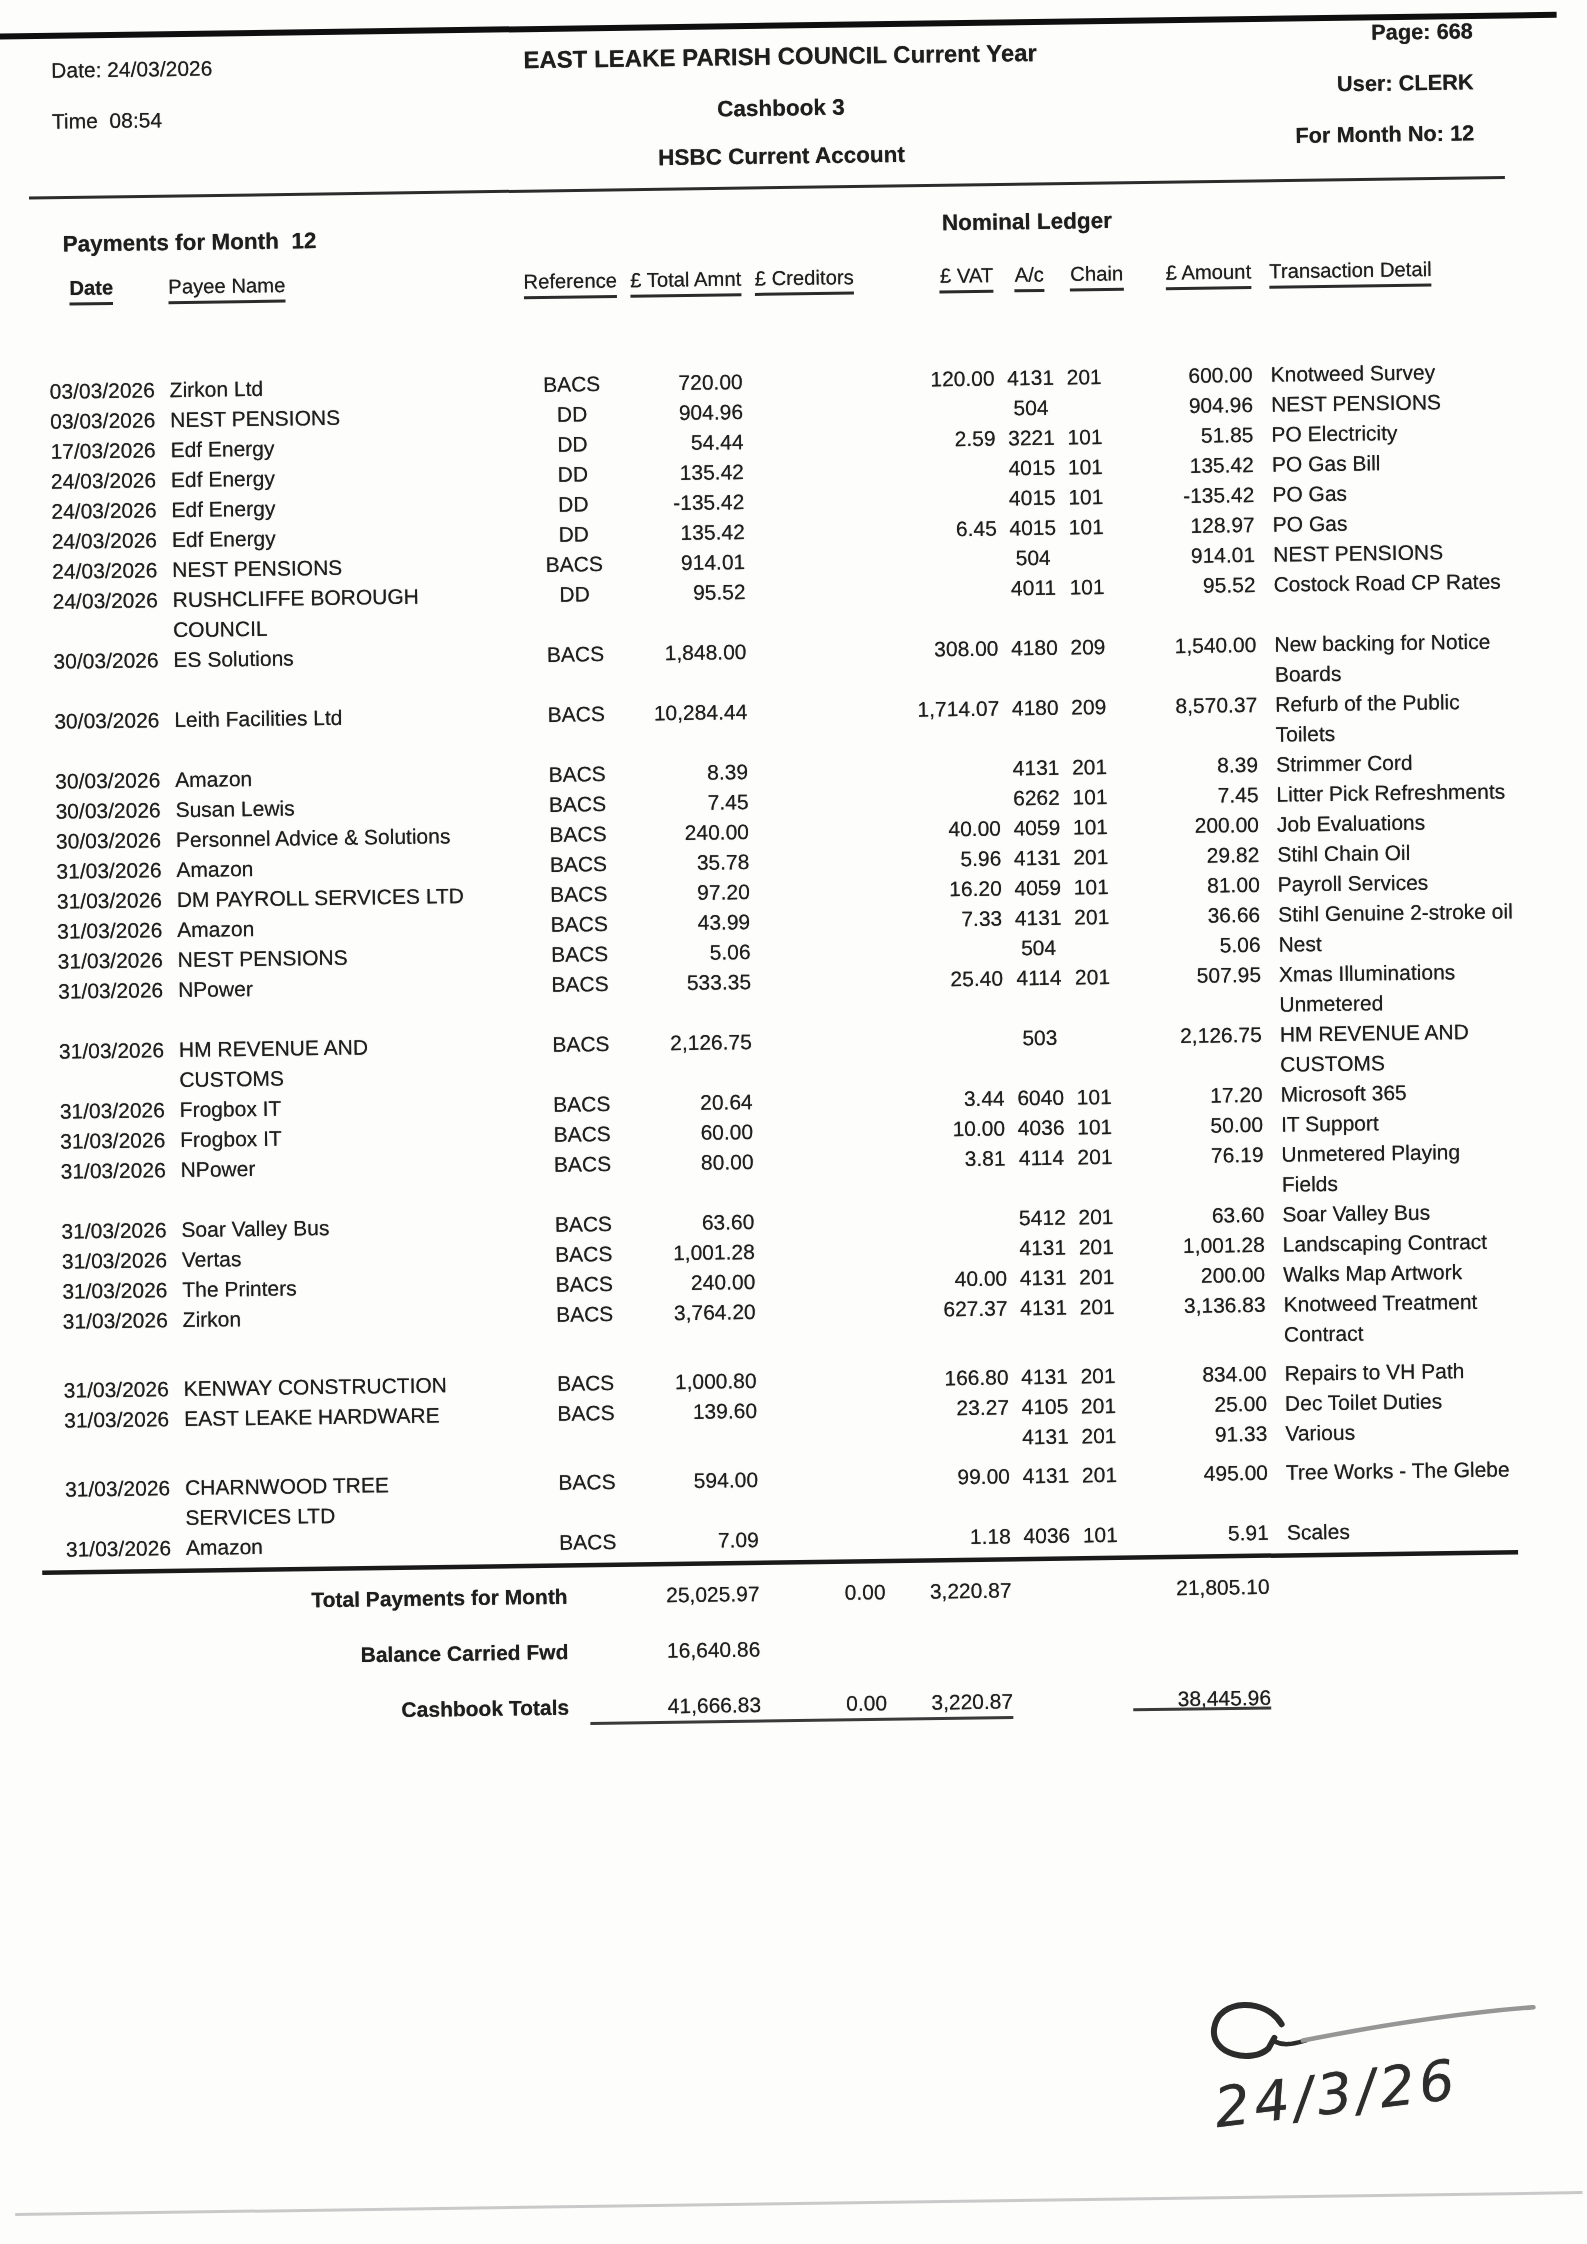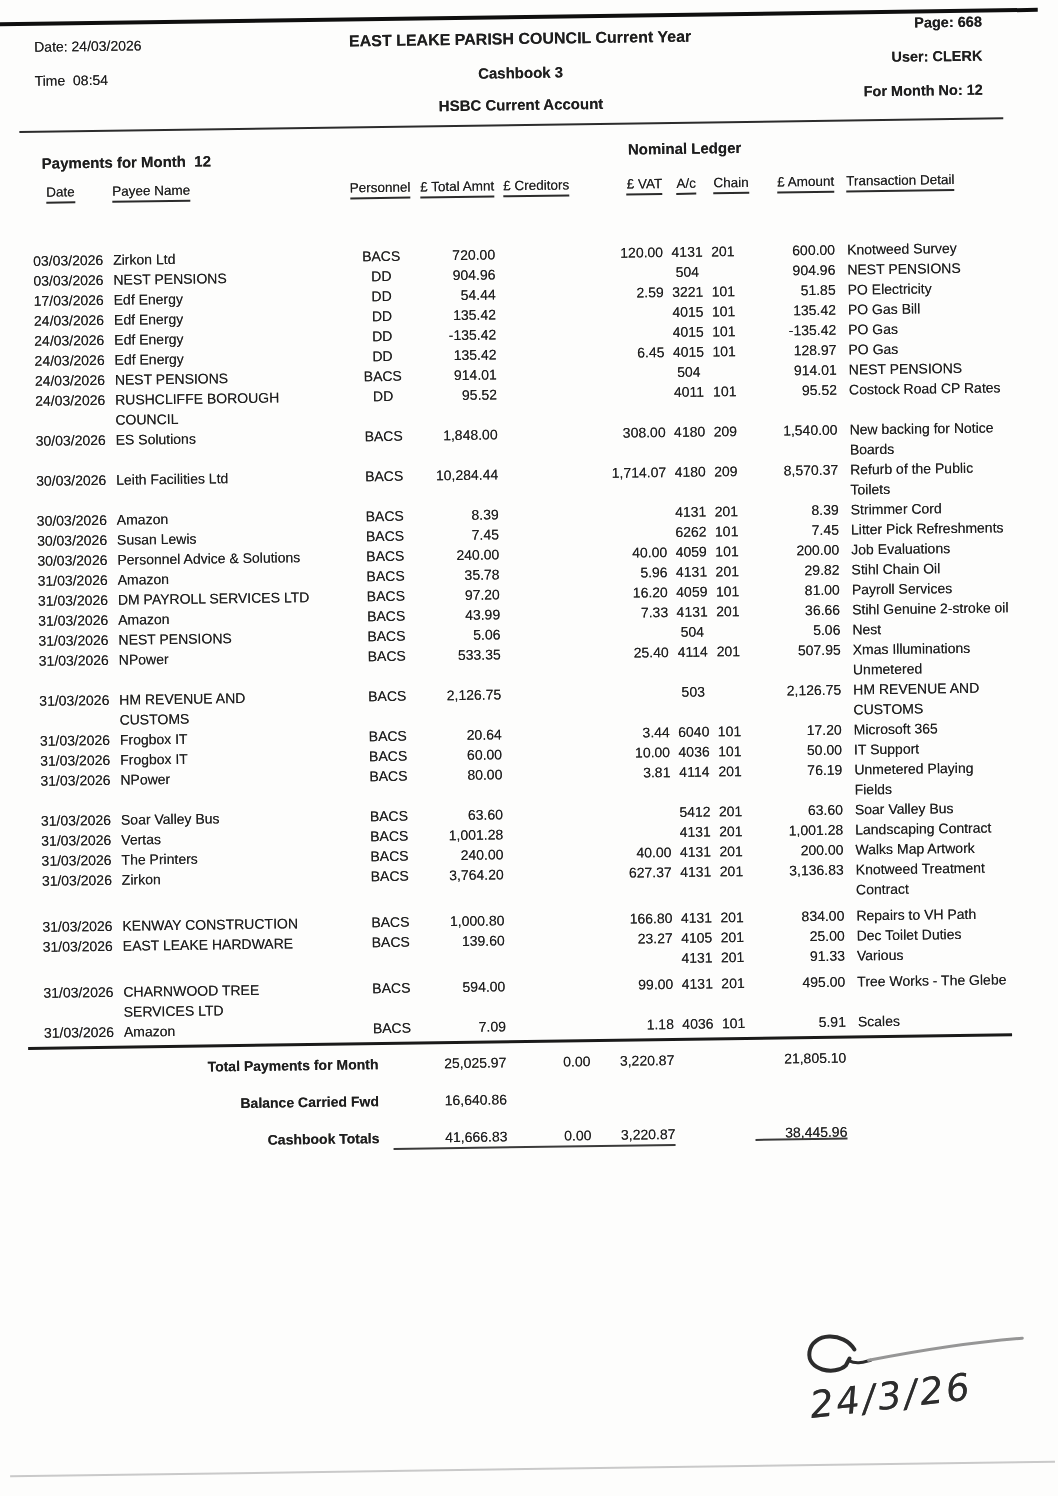--- a/index.html
+++ b/index.html
@@ -23,21 +23,21 @@
   .h-right{position:absolute;right:66px;top:20px;width:220px;text-align:right;font-weight:700;font-size:14.5px;}
   .h-right div{margin-bottom:18px;}
   .pre{white-space:pre;}
 
   .sec-title{position:absolute;left:50px;top:148px;font-size:15px;font-weight:700;white-space:pre;}
   .nominal-title{position:absolute;left:632px;top:142px;width:122px;text-align:center;font-size:15px;font-weight:700;}
 
   .grid{display:grid;grid-template-columns:80px 232px 72px 78px 84px 84px 48px 42px 82px 12px 1fr;}
   .colheads{position:absolute;left:40px;top:178px;width:980px;font-size:13.5px;}
   .colheads span{display:inline-block;border-bottom:2px solid #2b2b2b;padding-bottom:2px;white-space:pre;}
-  .ch-date span{margin-left:14px;}
+  .ch-date span{margin-left:14px;font-weight:bold;}
   .ch-right{text-align:right;}
   .ch-center{text-align:center;}
 
   .rows{position:absolute;left:40px;top:244px;width:980px;font-size:14px;line-height:20px;}
   .row{margin:0;}
   .row.gap{margin-top:6px;}
   .cell{white-space:pre;}
   .c-date{grid-column:1;}
   .c-payee{grid-column:2;}
   .c-ref{grid-column:3;text-align:center;}
@@ -90,21 +90,21 @@
     </div>
 
     <div class="rule line-header"></div>
 
     <div class="sec-title">Payments for Month  12</div>
     <div class="nominal-title">Nominal Ledger</div>
 
     <div class="colheads grid">
       <div class="ch-date" style="grid-column:1"><span>Date</span></div>
       <div style="grid-column:2"><span>Payee Name</span></div>
-      <div class="ch-center" style="grid-column:3"><span>Personnel</span></div>
+      <div class="ch-center" style="grid-column:3"><span>Reference</span></div>
       <div class="ch-right" style="grid-column:4"><span>£ Total Amnt</span></div>
       <div class="ch-center" style="grid-column:5"><span>£ Creditors</span></div>
       <div class="ch-right" style="grid-column:6"><span>£ VAT</span></div>
       <div class="ch-center" style="grid-column:7"><span>A/c</span></div>
       <div class="ch-center" style="grid-column:8"><span>Chain</span></div>
       <div class="ch-right" style="grid-column:9"><span>£ Amount</span></div>
       <div style="grid-column:11"><span>Transaction Detail</span></div>
     </div>
 
     <div class="rows" id="rows">

